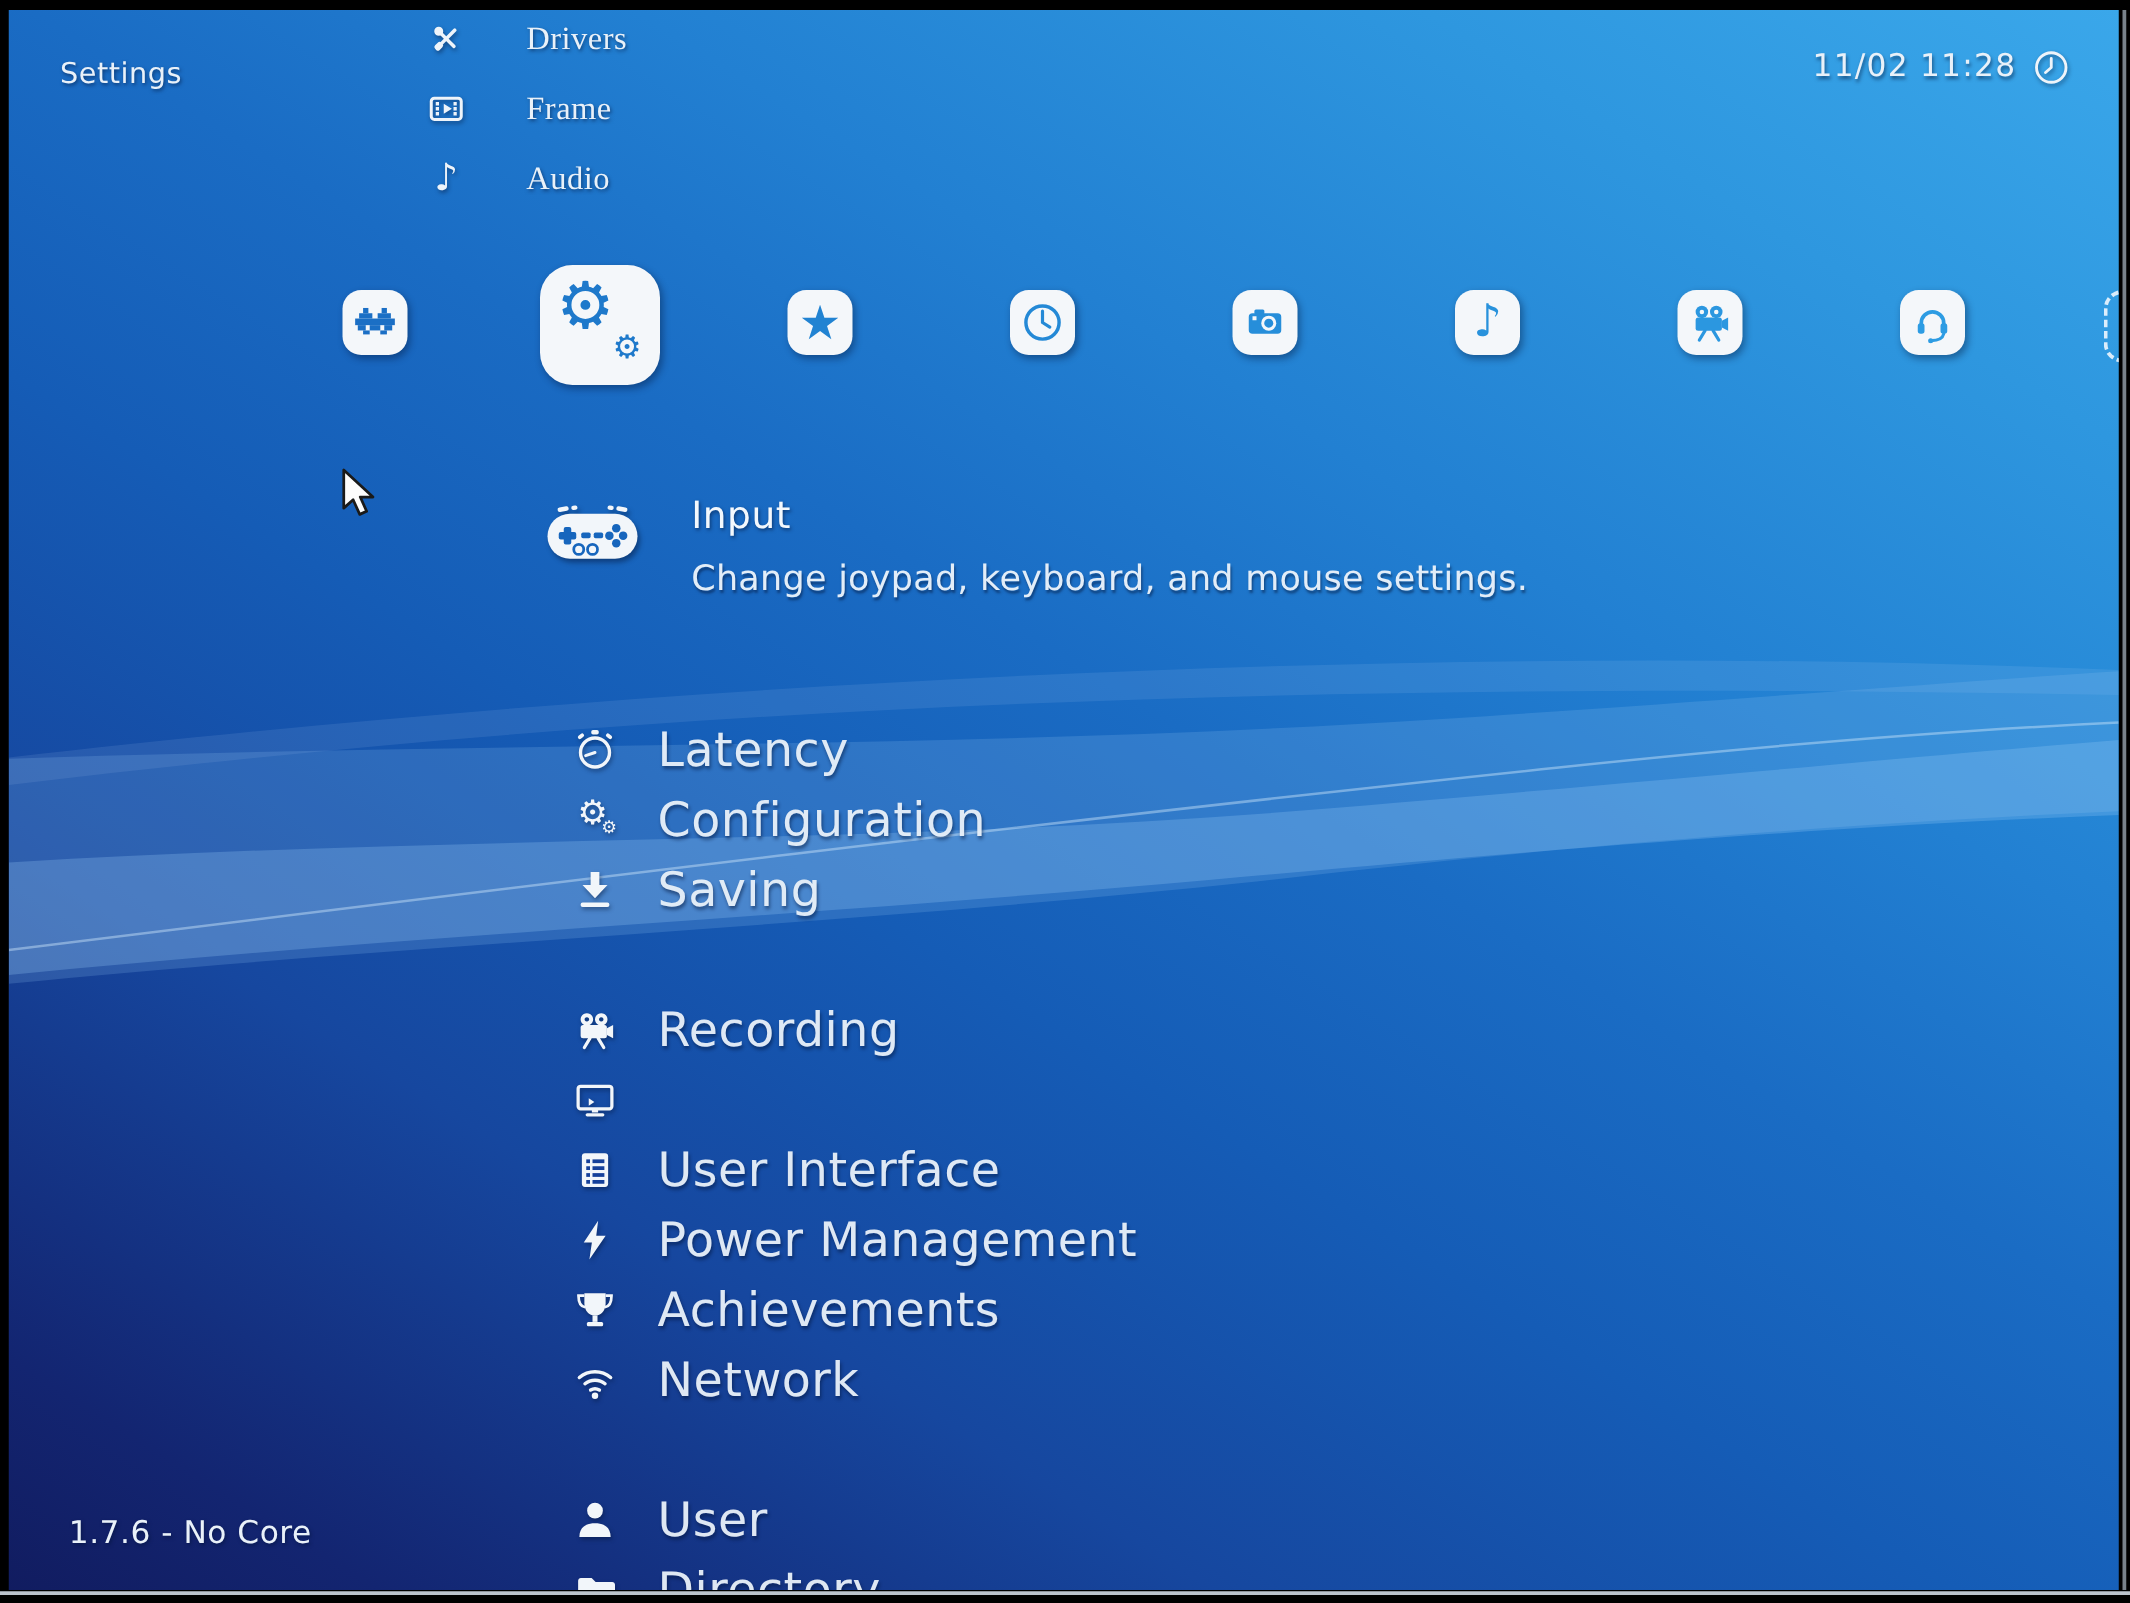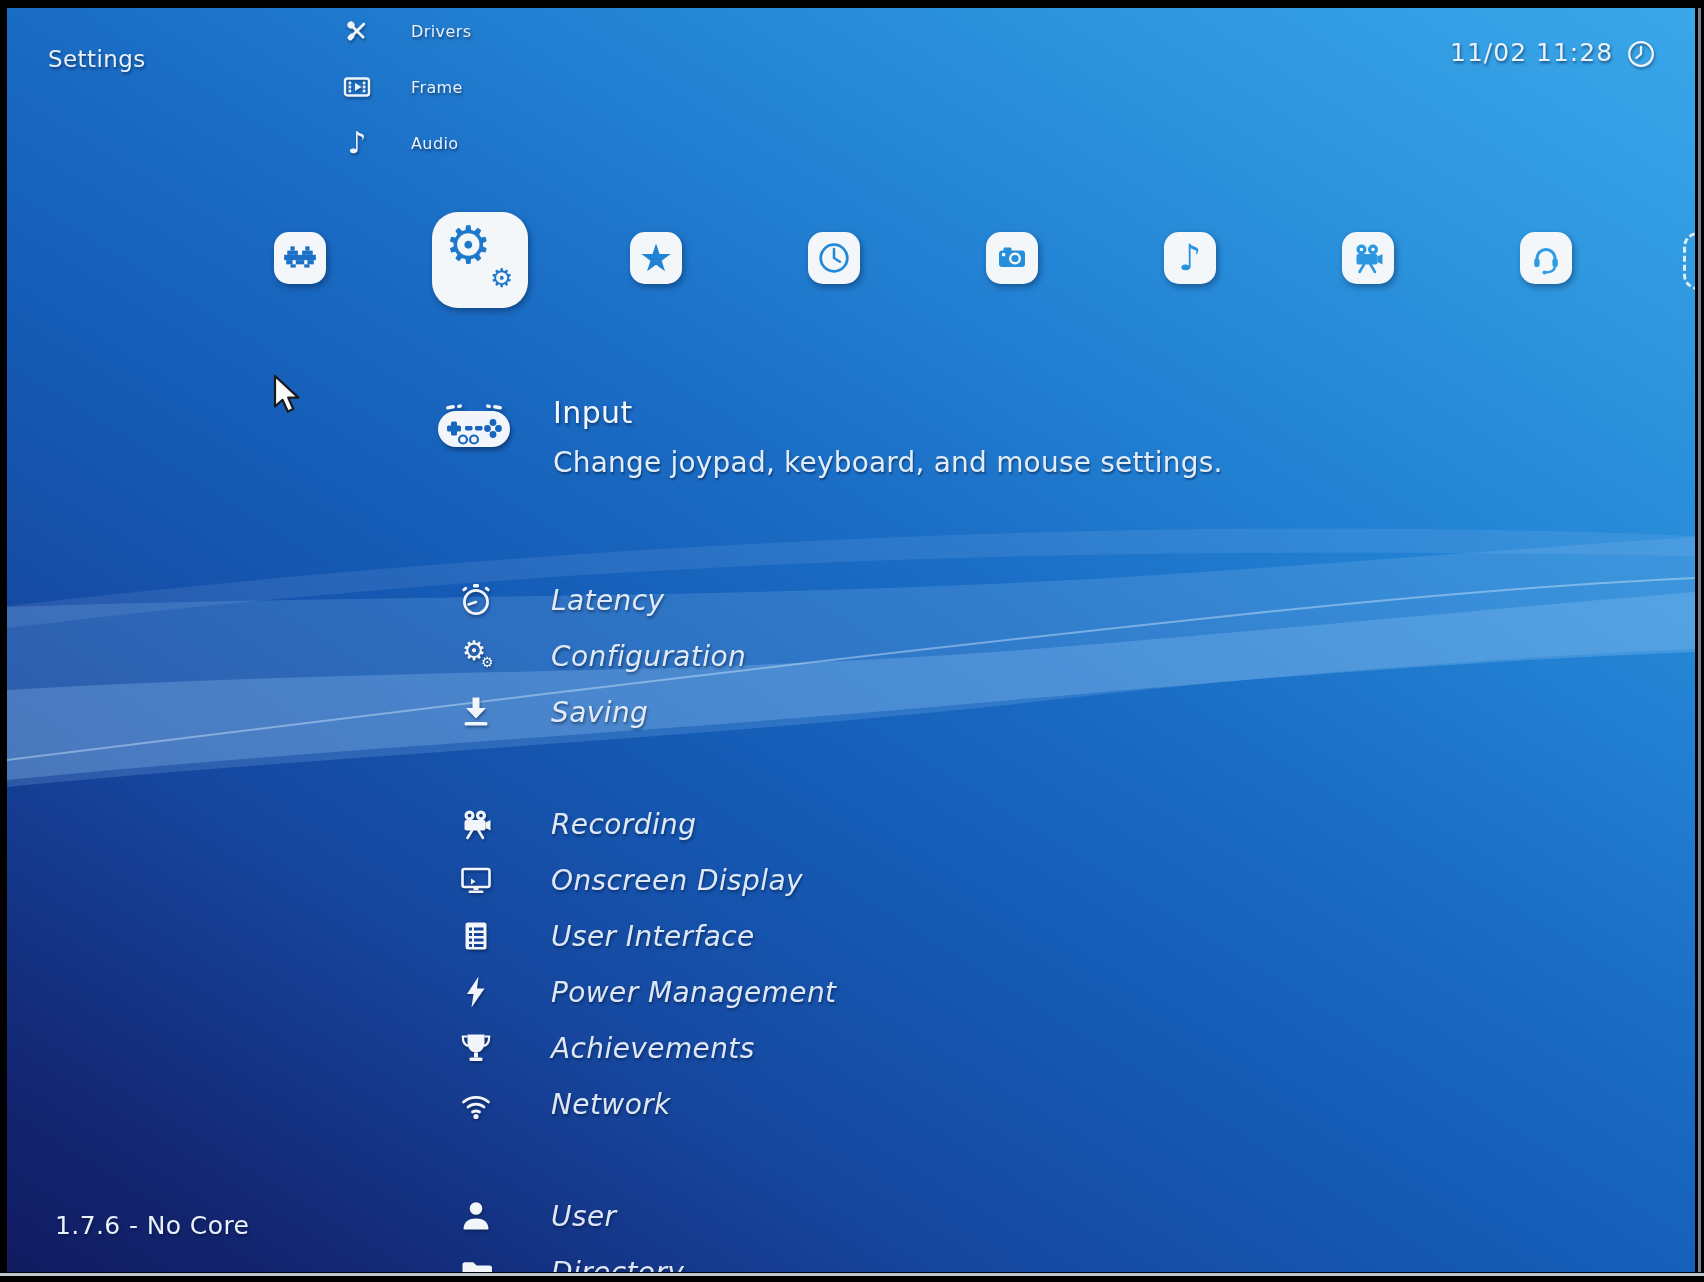--- a/index.html
+++ b/index.html
@@ -11,25 +11,25 @@
   .edge-right{position:absolute;right:3px;top:8px;width:3px;height:1264px;background:#97a2ae;opacity:.8;z-index:40;}
   .waves{position:absolute;left:0;top:0;z-index:0;}
   .txt{color:#e9f1f9;text-shadow:1px 2px 3px rgba(2,18,52,.55);letter-spacing:.4px;}
   .page-title{position:absolute;left:41px;top:38px;font-size:23px;z-index:5;}
   .statusbar{position:absolute;left:1443px;top:30px;height:34px;display:flex;gap:12px;z-index:5;}
   .statusbar .dt{font-size:25px;letter-spacing:1px;}
   .version{position:absolute;left:48px;top:1203px;font-size:25px;z-index:5;}
   
   .trow{position:absolute;left:322px;height:56px;display:flex;align-items:center;z-index:4;}
   .ticon{width:56px;display:flex;justify-content:center;align-items:center;filter:drop-shadow(1px 2px 1.5px rgba(2,18,52,.45));}
-  .tlabel{margin-left:26px;font-size:16px;}
+  .tlabel{margin-left:36px;font-size:26px;font-family:Liberation Serif, serif;}
   
   .mrow{position:absolute;left:441px;height:56px;display:flex;align-items:center;z-index:4;}
   .micon{width:56px;display:flex;justify-content:center;align-items:center;filter:drop-shadow(1px 2px 1.5px rgba(2,18,52,.45));position:relative;}
-  .mlabel{margin-left:47px;font-size:28px;opacity:.95;font-style:italic;}
+  .mlabel{margin-left:22px;font-size:38px;opacity:.95;}
   
   .sq{position:absolute;top:224px;width:52px;height:52px;background:#f4f7fa;border-radius:15px;
       box-shadow:2px 3px 6px rgba(3,20,55,.4);display:flex;align-items:center;justify-content:center;z-index:6;}
   .sq.big{top:204px;width:96px;height:96px;border-radius:26px;}
   .sq.dashed{background:transparent;border:3px dashed rgba(250,252,255,.85);box-shadow:none;}
   .gchar{line-height:1;display:block;}
   .gear-big{position:absolute;left:13px;top:7px;font-size:52px;color:#1e79cb;}
   .gear-small{position:absolute;left:58px;top:53px;font-size:26px;color:#1e79cb;}
   .cfg-gear-big{position:absolute;left:3px;top:1px;font-size:27px;color:#f2f6fa;}
   .cfg-gear-small{position:absolute;left:21px;top:19px;font-size:14px;color:#f2f6fa;}
@@ -242,21 +242,20 @@
   </div>
   <div class="mrow" style="top:844px">
     <span class="micon">
       <svg width="34" height="34" viewBox="0 0 34 34">
         <rect x="3.5" y="6" width="27" height="18" rx="2" fill="none" stroke="#f2f6fa" stroke-width="2.6"></rect>
         <polygon points="12,15.5 12,21.5 16.5,18.5" fill="#f2f6fa"></polygon>
         <rect x="14.5" y="24" width="5" height="3" fill="#f2f6fa"></rect>
         <rect x="9.5" y="27.5" width="15" height="2.6" rx="1.3" fill="#f2f6fa"></rect>
       </svg>
     </span>
-    <span class="mlabel txt">Onscreen Display</span>
   </div>
   <div class="mrow" style="top:900px">
     <span class="micon">
       <svg width="34" height="34" viewBox="0 0 34 34">
         <rect x="6.5" y="3.5" width="21" height="27" rx="2.5" fill="#f2f6fa"></rect>
         <g fill="#15409a">
           <rect x="10" y="8.5" width="3" height="3"></rect>
             <rect x="15" y="8.5" width="9.5" height="3"></rect>
           <rect x="10" y="14" width="3" height="3"></rect>
             <rect x="15" y="14" width="9.5" height="3"></rect>

